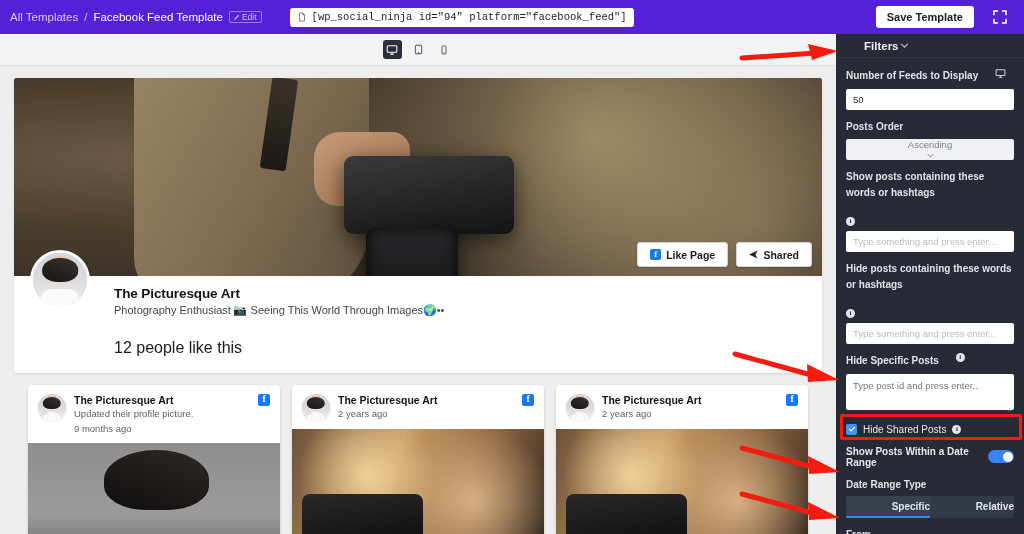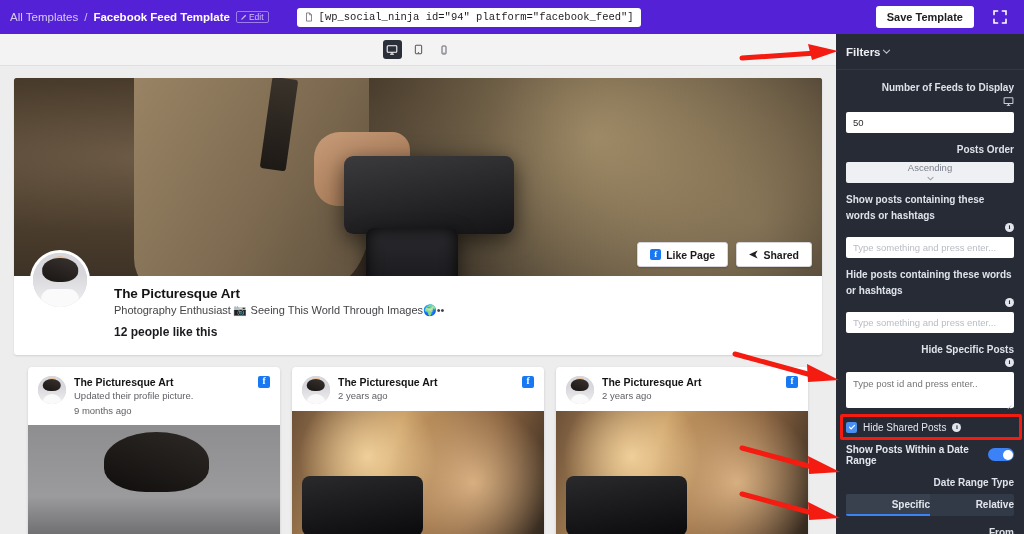--- a/index.html
+++ b/index.html
@@ -14,21 +14,21 @@
   
   .topbar {
     position: absolute; left: 0; top: 0; width: 1024px; height: 34px;
     background: #5521d6;
     display: flex; align-items: center;
     padding: 0 10px;
     color: #fff;
   }
   .crumb-all { font-size: 11.5px; color: #d7cbf5; }
   .crumb-sep { font-size: 11.5px; color: #cdbdf2; margin: 0 6px; }
-  .crumb-cur { font-size: 11.5px; color: #ffffff; font-weight: 700; }
+  .crumb-cur { font-size: 11.5px; color: #ffffff; font-weight: 400; }
   .edit-badge {
     margin-left: 6px;
     border: 1px solid #9a7fe8;
     border-radius: 2px;
     padding: 1px 4px 1px 3px;
     font-size: 8.5px;
     color: #cfc0f4;
     display: inline-flex; align-items: center; gap: 2px;
     line-height: 1;
   }
@@ -178,21 +178,21 @@
     background: linear-gradient(200deg,#3a3330,#181513);
   }
   .avatar-art::before {
     content:""; position:absolute; left:14%; bottom:0;
     width:72%; height:34%;
     background:#fafafa; border-radius:10px 10px 0 0;
   }
   .profile-txt { margin-left: 86px; padding-top: 10px; }
   .p-name { font-size: 13.5px; font-weight: 700; color: #141414; letter-spacing: -.1px; }
   .p-bio { font-size: 11px; color: #444448; margin-top: 3px; }
-  .p-likes { font-size: 12px; color: #1b1b1f; font-weight: 700; margin-top: 8px; }
+  .p-likes { font-size: 16px; color: #1b1b1f; font-weight: 400; margin-top: 22px; }
 
   
   .posts {
     display: flex; gap: 12px;
     padding: 12px 14px 0 14px;
   }
   .post {
     flex: 1 1 0;
     background: #ffffff;
     border-radius: 4px;
@@ -246,31 +246,31 @@
 
   
   .sidebar {
     position: absolute; right: 0; top: 34px;
     width: 188px; height: 500px;
     background: #262b36;
     color: #e7e9ee;
     overflow: hidden;
   }
   .sb-head {
-    height: 36px; display: flex; align-items: center;
-    padding: 0 10px;
+    height: 24px; display: flex; align-items: center;
+    padding: 0 28px;
     border-bottom: 1px solid #323845;
   }
   .sb-title { font-size: 11.5px; font-weight: 700; color: #eef0f4; }
   .chev { width: 11px; height: 11px; color: #b9bfcc; }
   .sb-body { padding: 8px 10px 0 10px; }
   .sb-label {
     font-size: 10px; font-weight: 600; color: #dfe2e9;
     margin: 9px 0 5px 0; line-height: 1.55;
-    display: flex; align-items: flex-end; gap: 0; flex-wrap: wrap; flex-direction: column;
+    display: flex; align-items: flex-start; gap: 17px; flex-wrap: wrap;
   }
   .sb-label:first-child { margin-top: 2px; }
   .info-i {
     width: 9px; height: 9px; border-radius: 50%;
     background: #e2e5ec; color: #262b36;
     font-size: 7px; font-weight: 700;
     display: inline-flex; align-items: center; justify-content: center;
     font-family: "Liberation Serif", serif;
     line-height: 1;
   }

